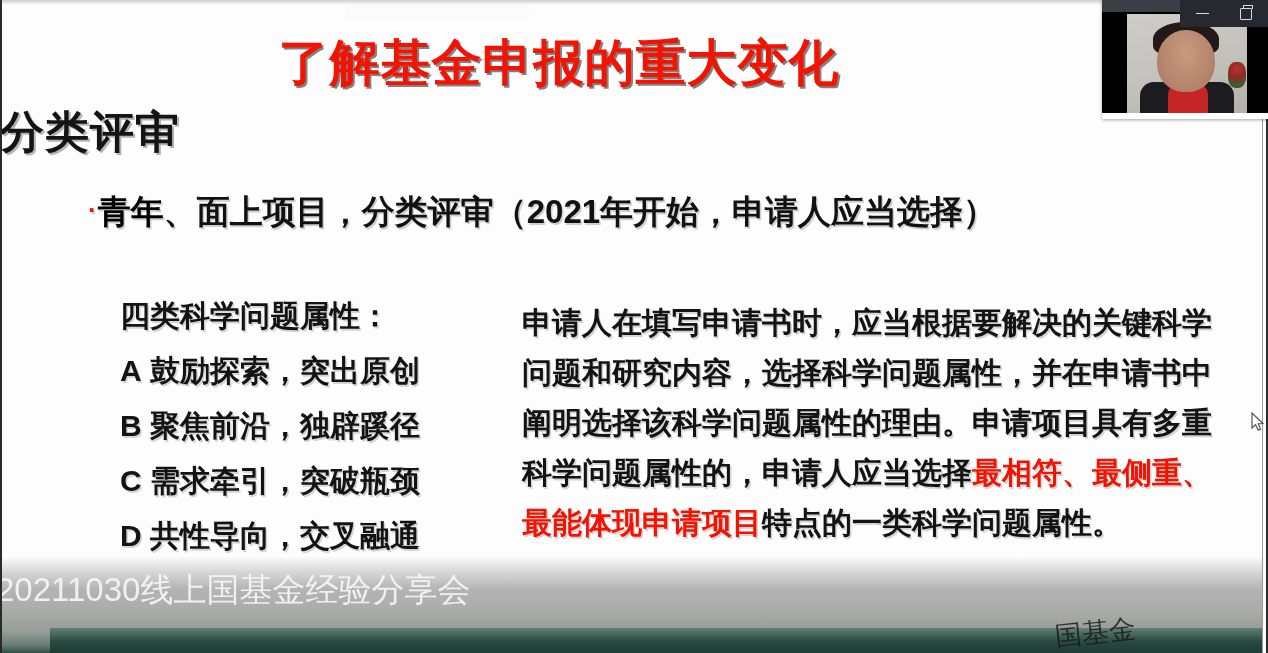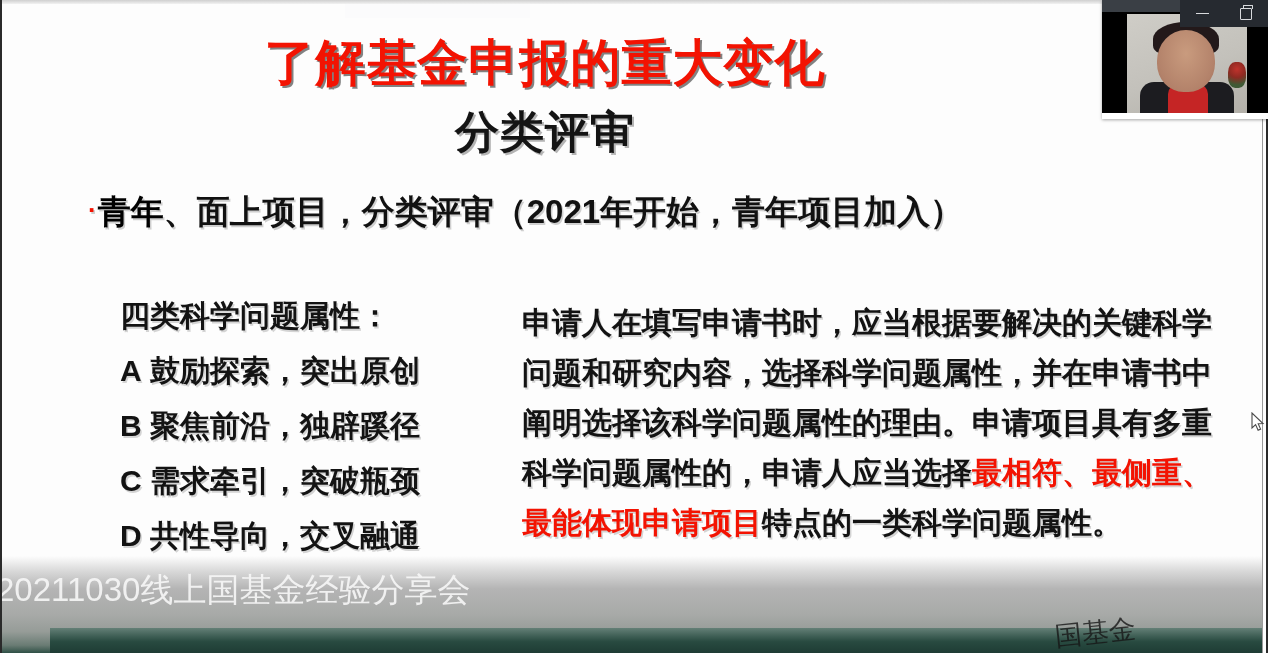--- a/index.html
+++ b/index.html
@@ -68,26 +68,27 @@
     position: absolute;
     left: 0; top: 30px;
     width: 1090px;
     text-align: center;
     font-size: 50px;
     font-weight: bold;
     color: #F31302;
     letter-spacing: 1px;
     text-shadow: 2px 2px 0 rgba(30,30,30,.55);
     white-space: nowrap;
+    padding-left: 14px;
   }
   #title-sub {
     position: absolute;
     left: 0; top: 103px;
     width: 1090px;
-    text-align: center;
+    text-align: left;
     font-size: 44px;
     font-weight: bold;
     color: #141414;
     letter-spacing: 1px;
     text-shadow: 2px 2px 0 rgba(90,90,90,.45);
     white-space: nowrap;
   }
 
   
   #bullet-row {
@@ -316,21 +317,21 @@
   <div id="slide">
 
     <div class="top-band"></div>
     <div class="top-panel-hint"></div>
 
     <div id="title-main">了解基金申报的重大变化</div>
 
     <div id="title-sub">分类评审</div>
 
     <div id="bullet-row">
-      <span class="dot">·</span><span class="red">青年</span><span>、面上项目，分类评审（2021年开始，青年项目加入）</span>
+      <span class="dot">·</span><span class="red">青年</span><span>、面上项目，分类评审（2021年开始，申请人应当选择）</span>
     </div>
 
     <div id="col-right"><span>申请人在填写申请书时，应当根据要解决的关键科学问题和研究内容，选择科学问题属性，并在申请书中阐明选择该科学问题属性的理由。申请项目具有多重科学问题属性的，申请人应当选择</span><span class="red">最相符、最侧重、最能体现申请项目</span><span>特点的一类科学问题属性。</span></div>
 
     <div id="col-left">
       <div class="lc-head">四类科学问题属性：</div>
 
       <div class="lc-item">
         <span class="tag">A</span><span>鼓励探索，突出原创</span>
       </div>

